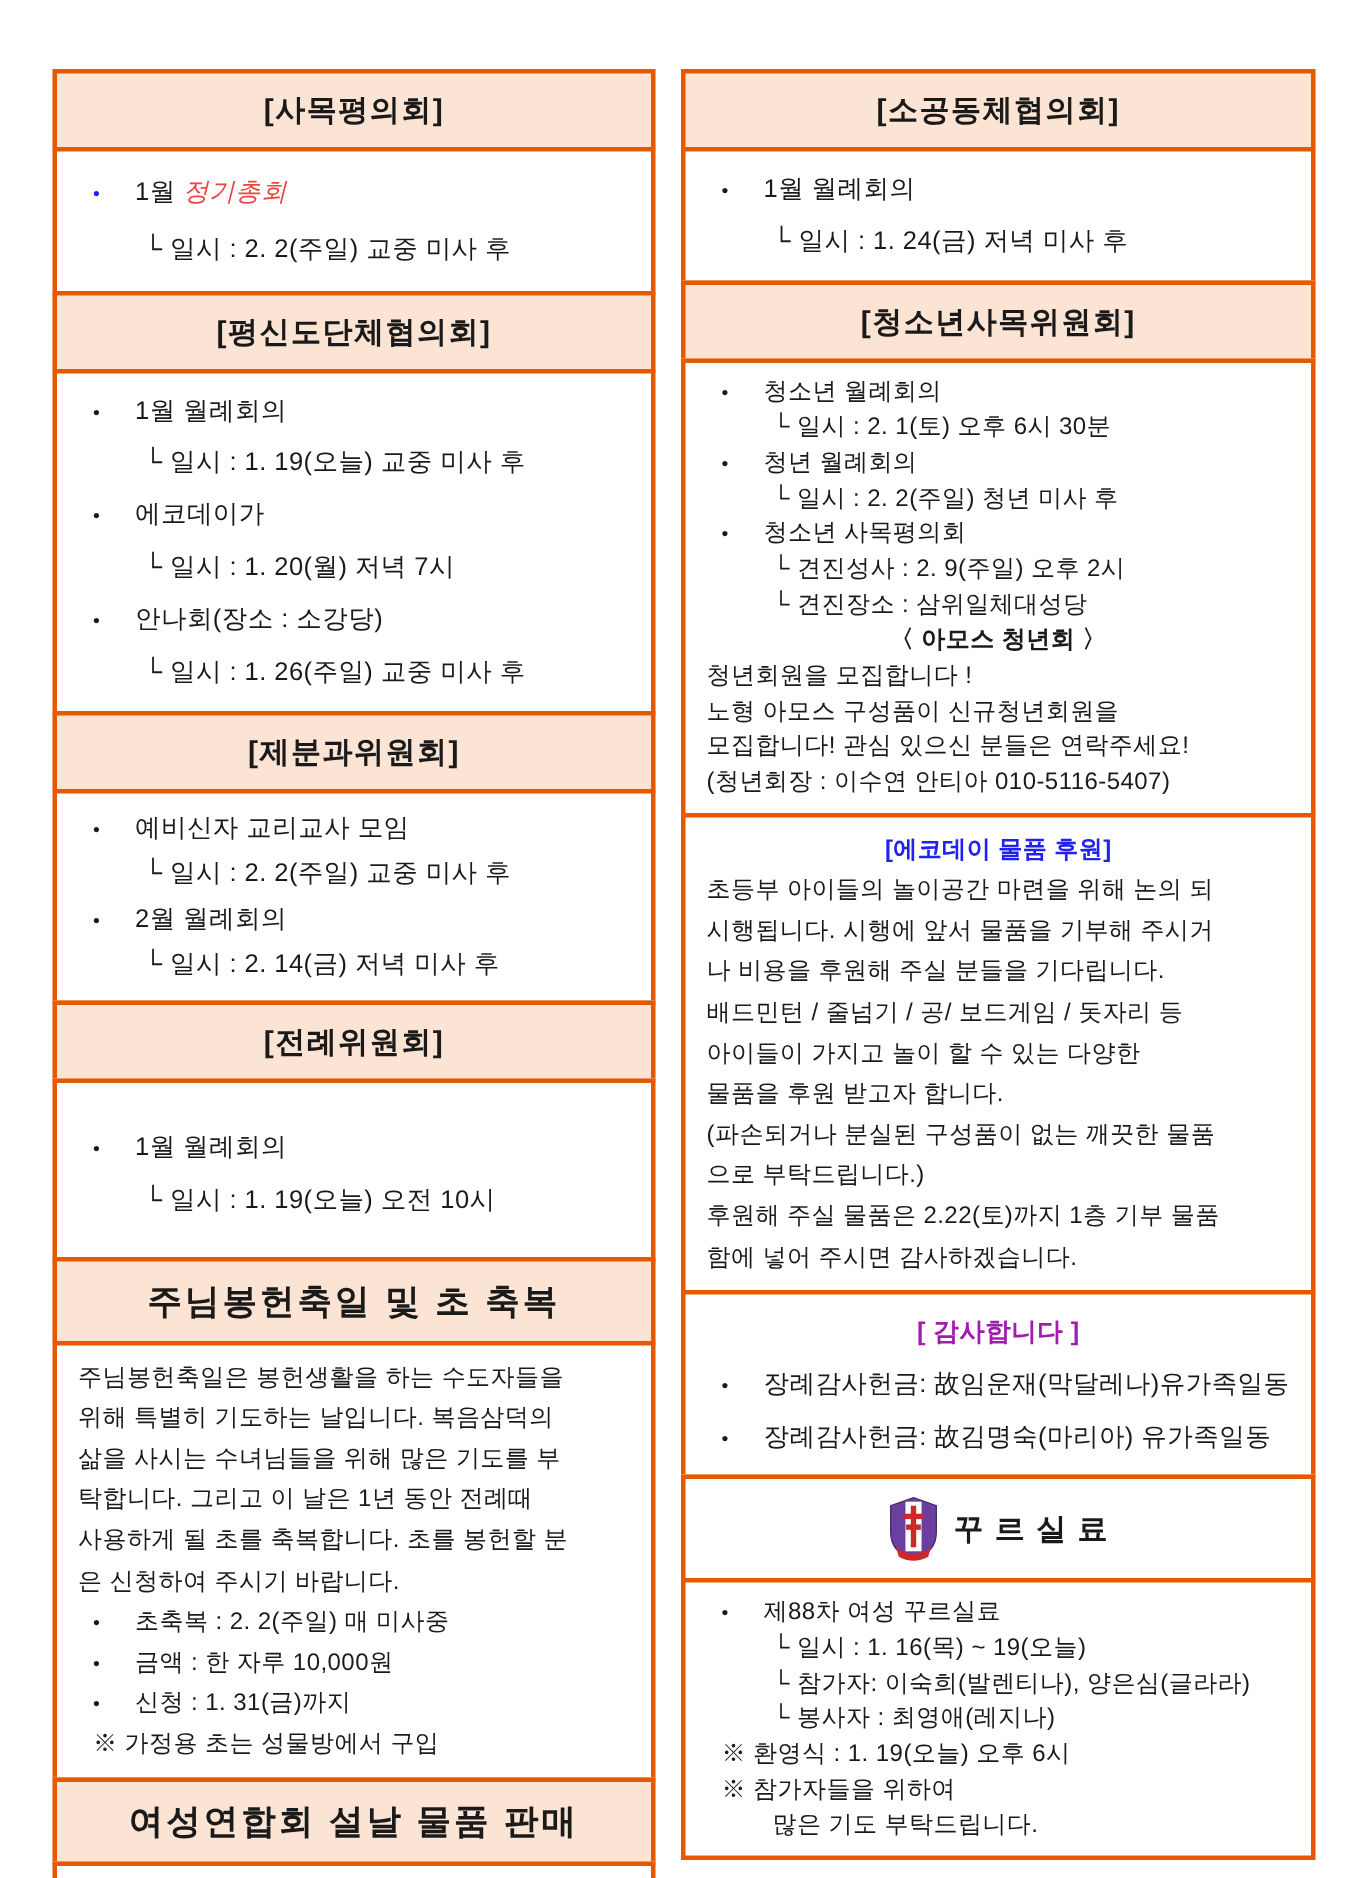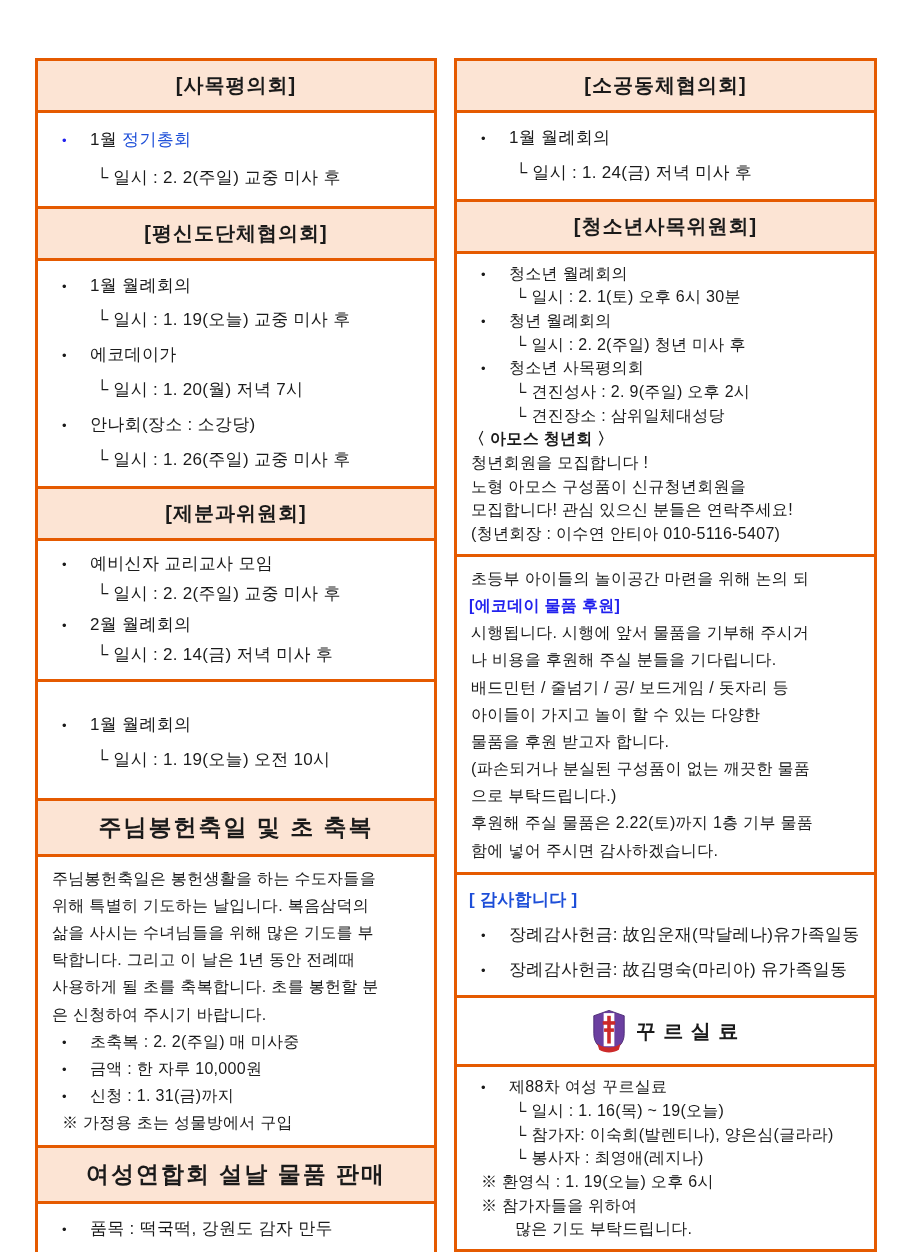--- a/index.html
+++ b/index.html
@@ -10,50 +10,50 @@
   }
   *{box-sizing:border-box;}
   html,body{margin:0;padding:0;background:#fff;}
   body{width:898px;height:1252px;font-family:"Liberation Sans",sans-serif;color:var(--ink);}
   .page{position:relative;width:898px;height:1252px;overflow:hidden;}
   .cols{display:flex;align-items:flex-start;padding:42px 0 0 35px;gap:17px;}
   .col{display:flex;flex-direction:column;}
   .col-left{width:402px;}
   .col-right{width:423px;}
   .box{border:3px solid var(--border);margin-top:-3px;background:#fff;padding:8px 12px;}
-  .col .box:first-child{margin-top:16px;}
+  .col .box:first-child{margin-top:4px;}
   .box.header{background:var(--hbg);text-align:center;font-weight:700;font-size:20px;padding:11px 8px;display:flex;align-items:center;justify-content:center;gap:10px;letter-spacing:1px;}
   .box.header.lg{font-size:23px;letter-spacing:2px;}
   .box.header.white{background:#fff;}
   .line{font-size:17px;line-height:2.05;letter-spacing:0.3px;}
   .d-loose .line{line-height:2.25;}
   .d-medium .line{line-height:1.8;}
   .d-compact .line{line-height:1.7;font-size:16px;}
   .d-tight .line{line-height:1.48;font-size:16px;}
   .line.bullet{padding-left:12px;}
   .line.sub{padding-left:46px;}
   .line.note{padding-left:12px;}
   .line.indent{padding-left:46px;}
   .line.plain{padding-left:2px;}
-  .line.center{text-align:left;font-weight:700;padding-left:0;}
+  .line.center{text-align:center;font-weight:700;padding-left:0;}
   .marker{display:inline-block;width:28px;font-size:13px;}
   .xpad{padding-top:26px;padding-bottom:20px;}
   .crest{flex:0 0 auto;display:inline-flex;}
 </style>
 </head>
 <body>
 
 <div class="page">
   <div class="cols">
     <div class="col col-left">
         <div class="box header">
           <span>[사목평의회]</span>
         </div>
         <div class="box content d-loose">
-          <div class="line bullet"><span class="marker" style="color: rgb(34, 34, 238);">•</span><span>1월 </span><span style="color: #1d4ed8;">정기총회</span></div>
+          <div class="line bullet"><span class="marker" style="color: rgb(34, 34, 238);">•</span><span>1월 </span><span style="color: #ef4444; font-style: italic;">정기총회</span></div>
           <div class="line sub"><span>└ 일시 : 2. 2(주일) 교중 미사 후</span></div>
         </div>
         <div class="box header">
           <span>[평신도단체협의회]</span>
         </div>
         <div class="box content d-normal">
           <div class="line bullet"><span class="marker">•</span><span>1월 월례회의</span></div>
           <div class="line sub"><span>└ 일시 : 1. 19(오늘) 교중 미사 후</span></div>
           <div class="line bullet"><span class="marker">•</span><span>에코데이가</span></div>
           <div class="line sub"><span>└ 일시 : 1. 20(월) 저녁 7시</span></div>
@@ -61,20 +61,23 @@
           <div class="line sub"><span>└ 일시 : 1. 26(주일) 교중 미사 후</span></div>
         </div>
         <div class="box header">
           <span>[제분과위원회]</span>
         </div>
         <div class="box content d-medium">
           <div class="line bullet"><span class="marker">•</span><span>예비신자 교리교사 모임</span></div>
           <div class="line sub"><span>└ 일시 : 2. 2(주일) 교중 미사 후</span></div>
           <div class="line bullet"><span class="marker">•</span><span>2월 월례회의</span></div>
           <div class="line sub"><span>└ 일시 : 2. 14(금) 저녁 미사 후</span></div>
+        </div>
+        <div class="box header">
+          <span>[전례위원회]</span>
         </div>
         <div class="box content d-normal xpad">
           <div class="line bullet"><span class="marker">•</span><span>1월 월례회의</span></div>
           <div class="line sub"><span>└ 일시 : 1. 19(오늘) 오전 10시</span></div>
         </div>
         <div class="box header lg">
           <span>주님봉헌축일 및 초 축복</span>
         </div>
         <div class="box content d-compact">
           <div class="line plain"><span>주님봉헌축일은 봉헌생활을 하는 수도자들을</span></div>
@@ -114,34 +117,34 @@
           <div class="line bullet"><span class="marker">•</span><span>청소년 사목평의회</span></div>
           <div class="line sub"><span>└ 견진성사 : 2. 9(주일) 오후 2시</span></div>
           <div class="line sub"><span>└ 견진장소 : 삼위일체대성당</span></div>
           <div class="line center"><span>〈 아모스 청년회 〉</span></div>
           <div class="line plain"><span>청년회원을 모집합니다 !</span></div>
           <div class="line plain"><span>노형 아모스 구성품이 신규청년회원을</span></div>
           <div class="line plain"><span>모집합니다! 관심 있으신 분들은 연락주세요!</span></div>
           <div class="line plain"><span>(청년회장 : 이수연 안티아 010-5116-5407)</span></div>
         </div>
         <div class="box content d-compact">
+          <div class="line center" style="color: rgb(34, 34, 238);"><span>[에코데이 물품 후원]</span></div>
           <div class="line plain"><span>초등부 아이들의 놀이공간 마련을 위해 논의 되</span></div>
-          <div class="line center" style="color: rgb(34, 34, 238);"><span>[에코데이 물품 후원]</span></div>
           <div class="line plain"><span>시행됩니다. 시행에 앞서 물품을 기부해 주시거</span></div>
           <div class="line plain"><span>나 비용을 후원해 주실 분들을 기다립니다.</span></div>
           <div class="line plain"><span>배드민턴 / 줄넘기 / 공/ 보드게임 / 돗자리 등</span></div>
           <div class="line plain"><span>아이들이 가지고 놀이 할 수 있는 다양한</span></div>
           <div class="line plain"><span>물품을 후원 받고자 합니다.</span></div>
           <div class="line plain"><span>(파손되거나 분실된 구성품이 없는 깨끗한 물품</span></div>
           <div class="line plain"><span>으로 부탁드립니다.)</span></div>
           <div class="line plain"><span>후원해 주실 물품은 2.22(토)까지 1층 기부 물품</span></div>
           <div class="line plain"><span>함에 넣어 주시면 감사하겠습니다.</span></div>
         </div>
         <div class="box content d-normal">
-          <div class="line center" style="color: #1d4ed8;"><span>[ 감사합니다 ]</span></div>
+          <div class="line center" style="color: #a21caf;"><span>[ 감사합니다 ]</span></div>
           <div class="line bullet"><span class="marker">•</span><span>장례감사헌금:  故임운재(막달레나)유가족일동</span></div>
           <div class="line bullet"><span class="marker">•</span><span>장례감사헌금:  故김명숙(마리아) 유가족일동</span></div>
         </div>
         <div class="box header white">
   <span class="crest">
     <svg width="34" height="44" viewBox="0 0 38 48" xmlns="http://www.w3.org/2000/svg">
       <path d="M19 1 L36 7 V27 C36 38 29 44 19 47 C9 44 2 38 2 27 V7 Z" fill="#6b3fa0" stroke="#4a2a73" stroke-width="1"></path>
       <rect x="13" y="4" width="12" height="37" fill="#ffffff"></rect>
       <rect x="17" y="7" width="4" height="31" fill="#cc2a2a"></rect>
       <rect x="12" y="13" width="14" height="4" fill="#cc2a2a"></rect>

